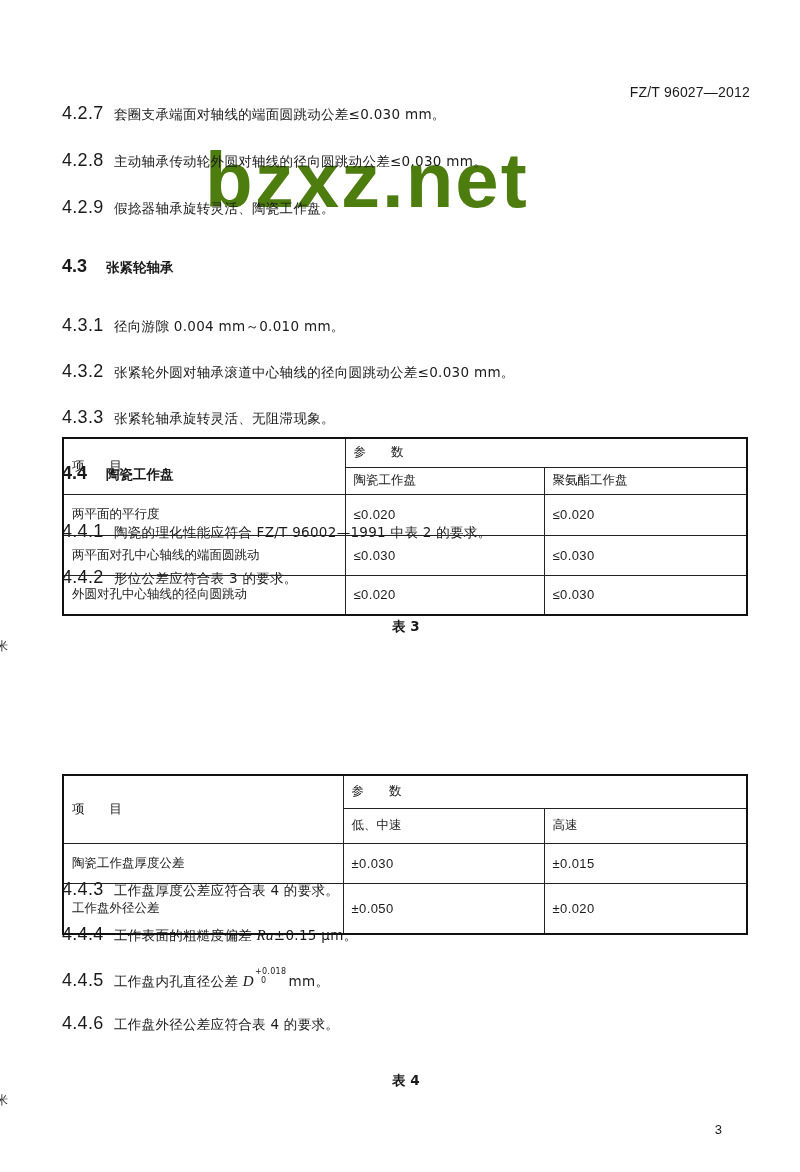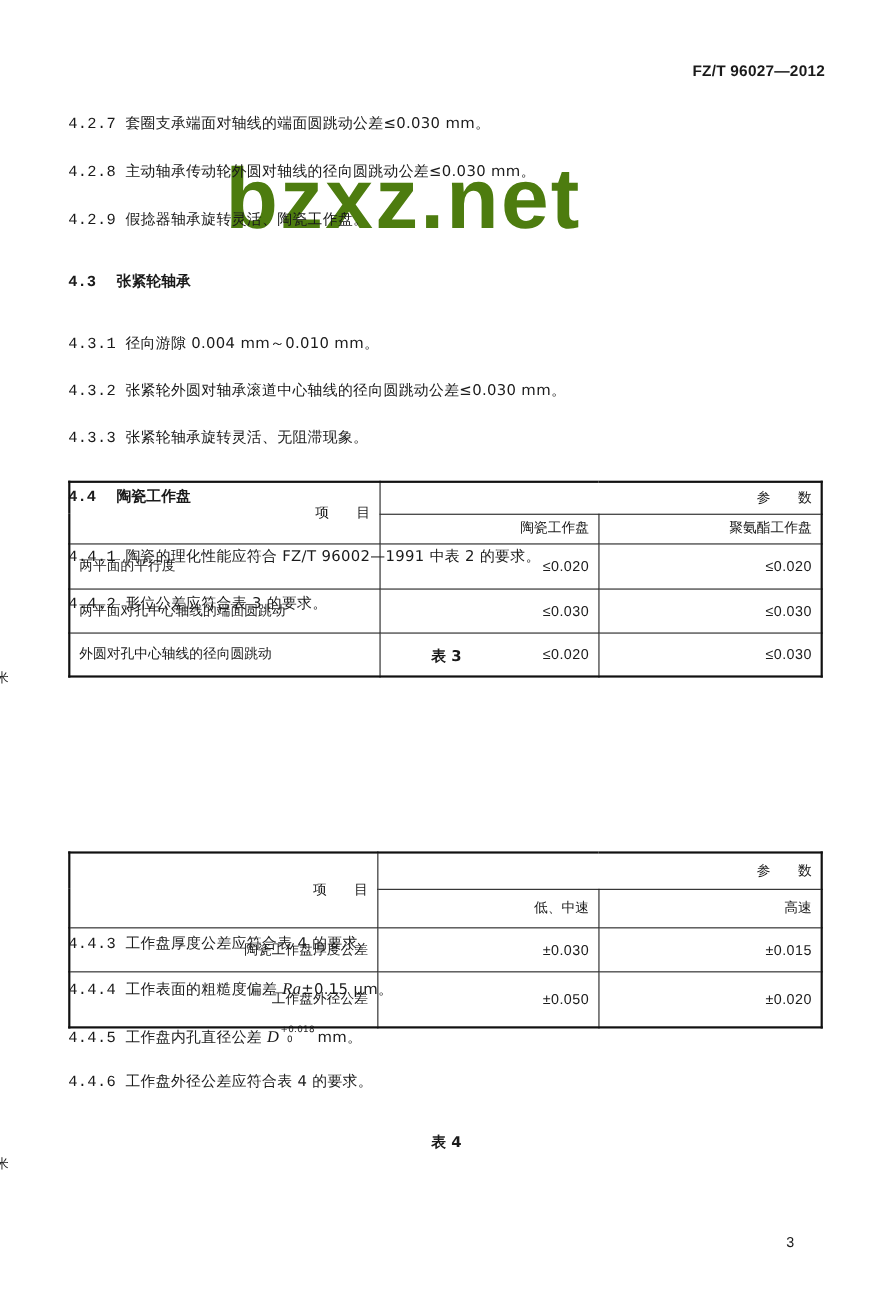--- a/index.html
+++ b/index.html
@@ -2,44 +2,44 @@
 <html><head>
 <meta charset="utf-8">
 <style>
   html, body { margin: 0; padding: 0; }
   body {
     width: 800px; height: 1172px; position: relative; overflow: hidden;
     background: #ffffff; color: #1a1a1a;
     font-family: "DejaVu Sans", "Liberation Sans", sans-serif;
   }
   .abs { position: absolute; white-space: nowrap; }
-  .std-no { right: 50px; top: 56px; font-family: "Liberation Sans", sans-serif; font-weight: bold; font-size: 14px; letter-spacing: 0.2px; margin-left: 33px; }
+  .std-no { right: 50px; top: 84px; font-family: "Liberation Sans", sans-serif; font-weight: normal; font-size: 14px; letter-spacing: 0.2px; margin-left: 33px; }
   .line { font-size: 13.5px; letter-spacing: 0.3px; }
-  .num { display: inline-block; font-family: Liberation Mono, monospace; font-size: 14px; }
+  .num { display: inline-block; font-family: Liberation Sans, sans-serif; font-size: 18px; }
   .num-sub { width: 52px; }
   .num-sec { width: 44px; font-weight: bold; }
   .head { font-weight: bold; font-size: 13.5px; }
   .ital { font-style: italic; font-family: "Liberation Serif", serif; font-size: 15px; }
   .caption { font-weight: bold; font-size: 13.5px; }
   .unit { font-size: 12px; right: 52px; }
   .watermark {
     position: absolute; left: 205px; top: 135px;
     font-family: "Liberation Sans", sans-serif; font-weight: bold;
     font-size: 78px; color: #4d7c0f; letter-spacing: 2px; z-index: 0;
   }
   .content { position: relative; z-index: 1; }
   table.spec {
     position: absolute; border-collapse: collapse; table-layout: fixed;
     font-size: 12.5px; z-index: 1;
   }
   table.spec td, table.spec th {
     border: 1px solid #222; font-weight: normal; padding: 0 8px;
   }
   table.spec { border: 2px solid #111; }
-  .c { text-align: right; }
+  .c { text-align: left; }
   .l { text-align: left; }
   .page-no { right: 78px; top: 1122px; font-family: "Liberation Sans", sans-serif; font-size: 13px; }
   .mono-val { font-family: "Liberation Sans", sans-serif; font-size: 13px; letter-spacing: 0.4px; }
 </style>
 </head>
 <body>
 
 <div class="watermark">bzxz.net</div>
 
 <div class="abs std-no">FZ/T 96027—2012</div>

